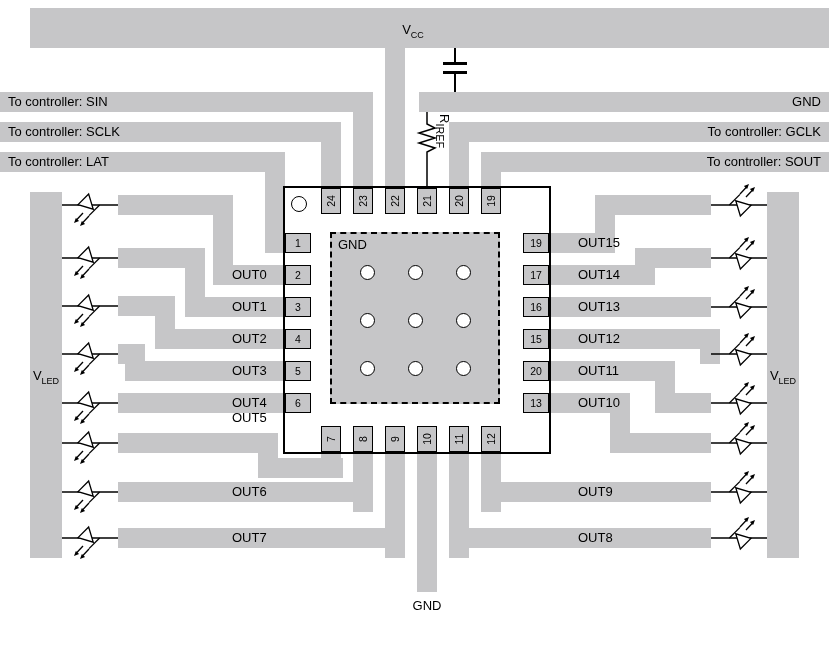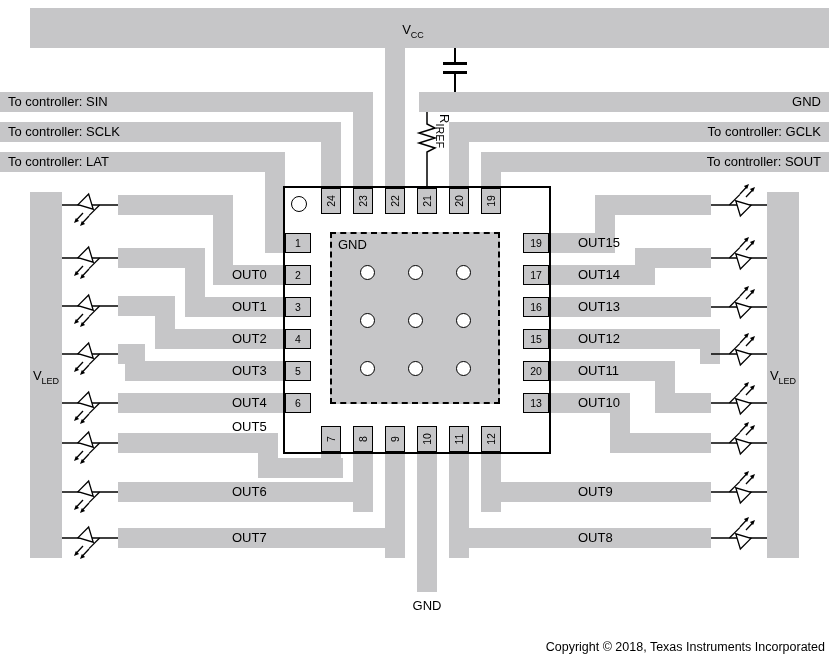--- a/index.html
+++ b/index.html
@@ -296,29 +296,28 @@
   <div class="lbl" style="right:8px;top:155px">To controller: SOUT</div>
 
   <div class="lbl ctr" style="left:46px;top:369px"><span>V</span><sub>LED</sub></div>
   <div class="lbl ctr" style="left:783px;top:369px"><span>V</span><sub>LED</sub></div>
 
   <div class="lbl" style="left:232px;top:268px">OUT0</div>
   <div class="lbl" style="left:232px;top:300px">OUT1</div>
   <div class="lbl" style="left:232px;top:332px">OUT2</div>
   <div class="lbl" style="left:232px;top:364px">OUT3</div>
   <div class="lbl" style="left:232px;top:396px">OUT4</div>
-  <div class="lbl" style="left:232px;top:420px">OUT5</div>
+  <div class="lbl" style="left:232px;top:411px">OUT5</div>
   <div class="lbl" style="left:232px;top:485px">OUT6</div>
   <div class="lbl" style="left:232px;top:531px">OUT7</div>
 
   <div class="lbl" style="left:578px;top:236px">OUT15</div>
   <div class="lbl" style="left:578px;top:268px">OUT14</div>
   <div class="lbl" style="left:578px;top:300px">OUT13</div>
   <div class="lbl" style="left:578px;top:332px">OUT12</div>
   <div class="lbl" style="left:578px;top:364px">OUT11</div>
   <div class="lbl" style="left:578px;top:396px">OUT10</div>
   <div class="lbl" style="left:578px;top:485px">OUT9</div>
   <div class="lbl" style="left:578px;top:531px">OUT8</div>
 
   <div class="lbl ctr" style="left:427px;top:599px">GND</div>
 
-  <div class="copy">Copyright © 2018, Texas Instruments Incorporated</div>
 </div>
 
 </body></html>

